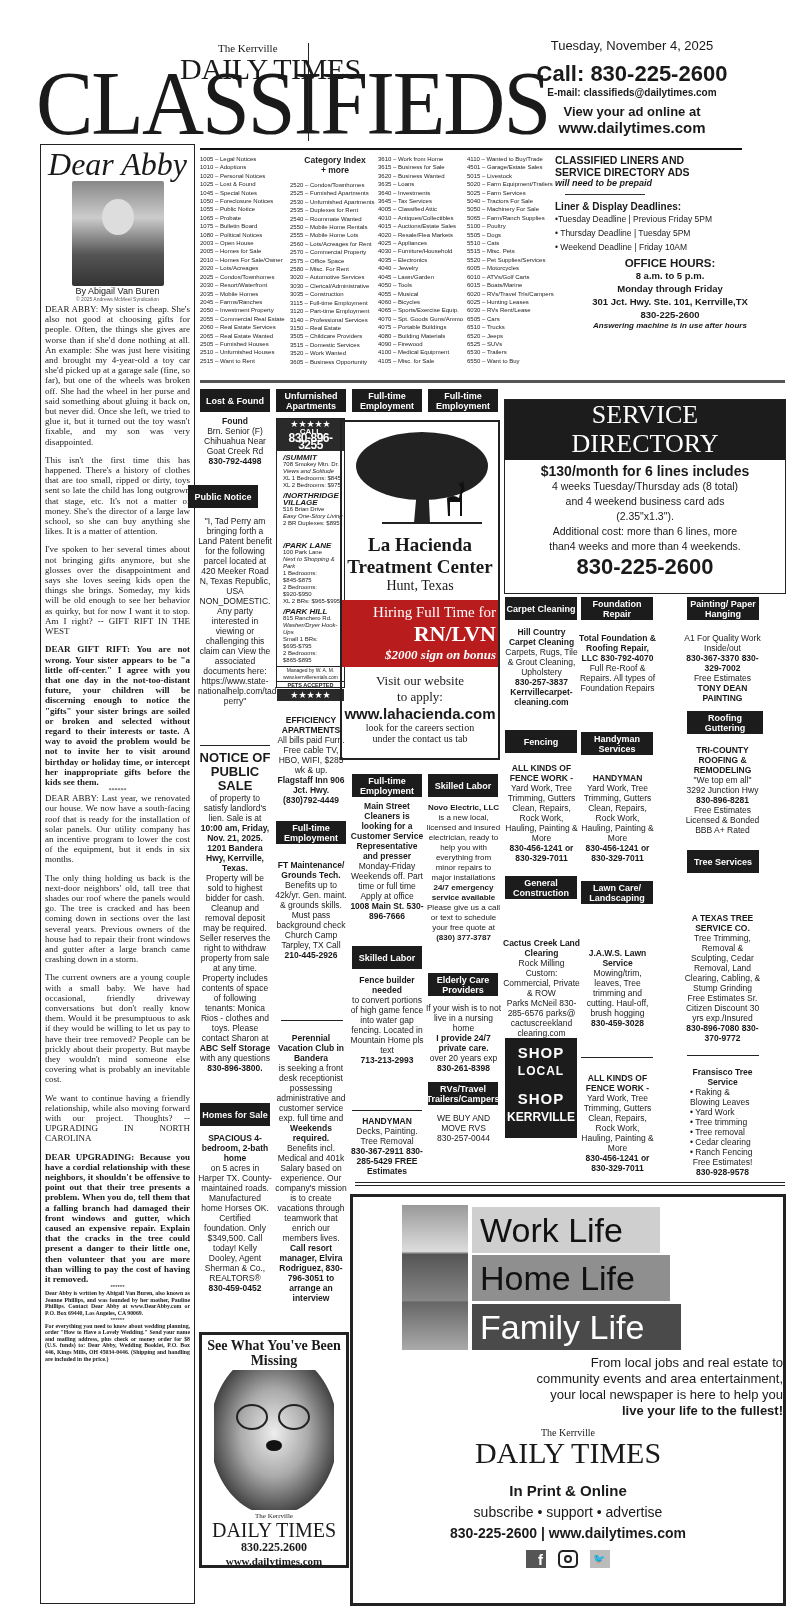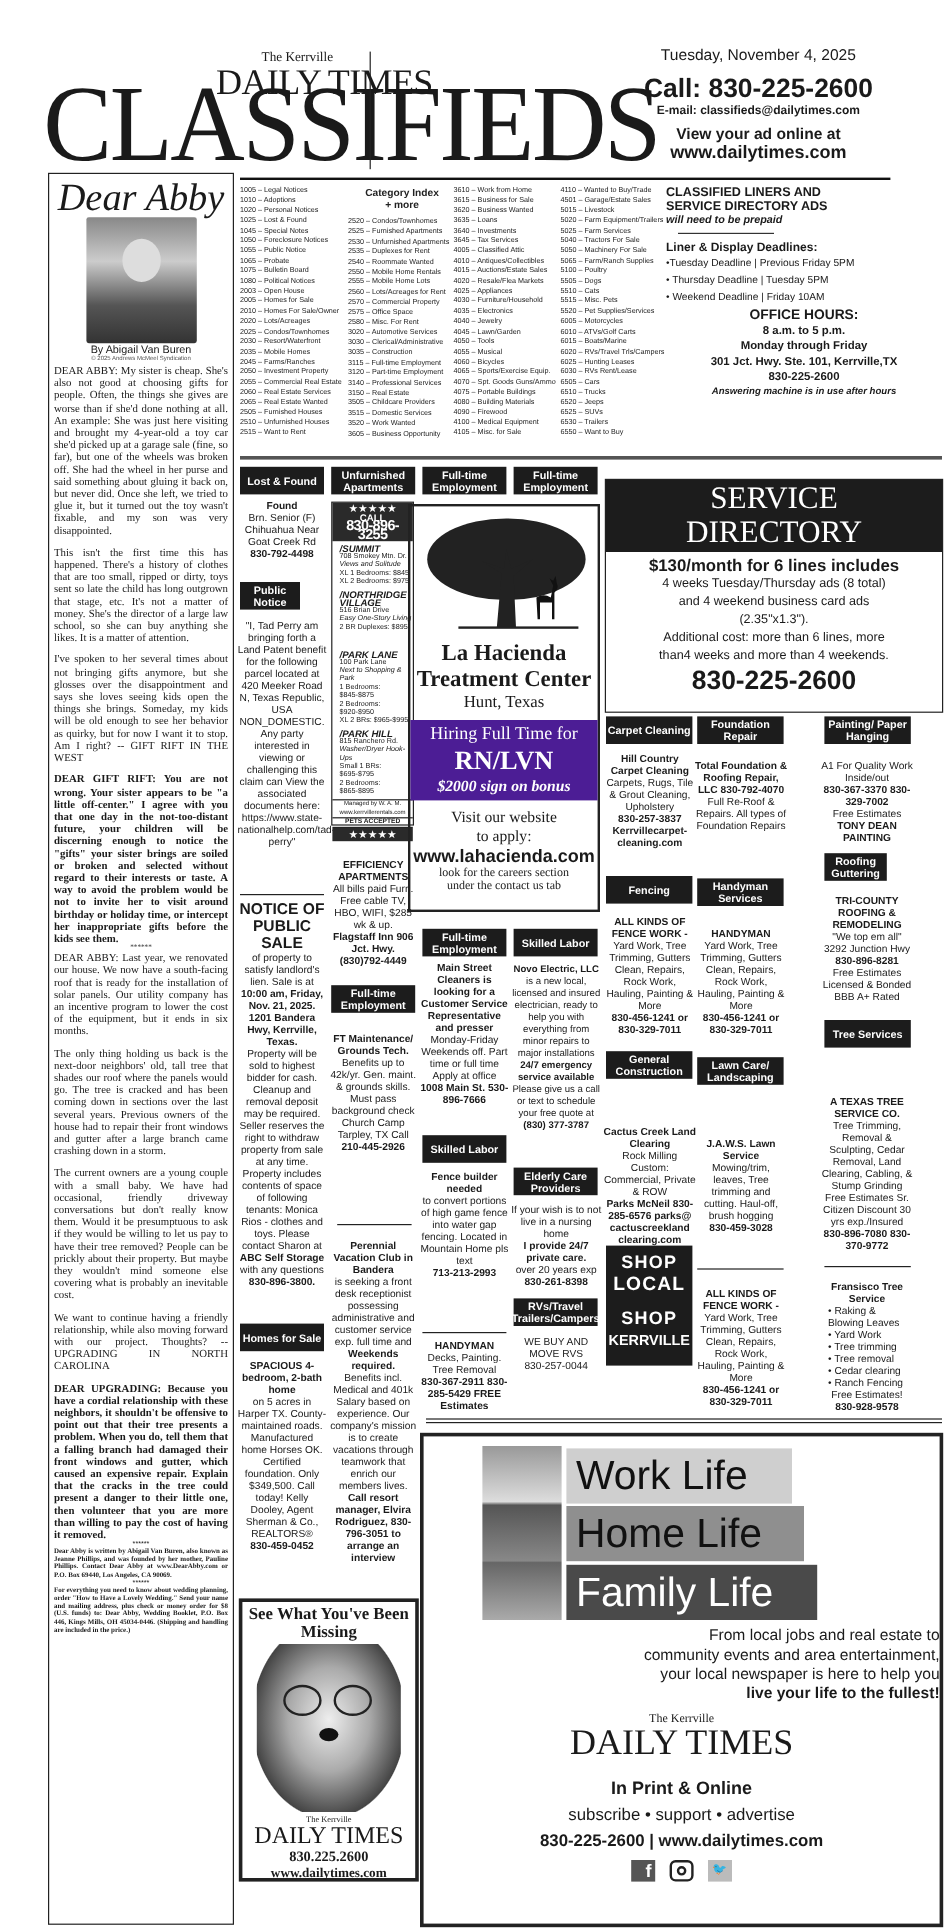--- a/index.html
+++ b/index.html
@@ -55,21 +55,21 @@
 .apt .ph{font-size:12px;font-weight:bold;font-family:"Liberation Sans",sans-serif;letter-spacing:-0.5px}
 .apt .nm{font-weight:bold;font-style:italic;font-size:8px;margin-left:6px}
 .apt .ln{margin-left:6px}
 .apt .i{font-style:italic}
 .apt .bot{background:#2a2a2a;color:#fff;text-align:center;font-size:9px;padding:2px 0}
 
 .hac{left:340px;top:420px;width:160px;height:340px;border:2px solid #222}
 .hac-img{height:100px;position:relative;margin:6px 10px}
 .hac-t1{font-family:"Liberation Serif",serif;font-weight:bold;font-size:19px;text-align:center;line-height:22px}
 .hac-t2{font-family:"Liberation Serif",serif;font-size:14px;text-align:center}
-.hac-dark{background:#4c1d95;color:#fff;text-align:center;font-family:"Liberation Serif",serif;margin-top:6px;padding:4px 2px}
+.hac-dark{background:#b91c1c;color:#fff;text-align:right;font-family:"Liberation Serif",serif;margin-top:6px;padding:4px 2px}
 .hac-dark .a{font-size:15px}
 .hac-dark .b{font-size:22px;font-weight:bold}
 .hac-dark .c{font-size:13px;font-weight:bold;font-style:italic}
 .hac-low{font-family:"Liberation Serif",serif;text-align:center}
 
 .sd{left:504px;top:399px;width:282px;height:195px;border:1px solid #222}
 .sd-top{background:#1c1c1c;color:#fff;font-family:"Liberation Serif",serif;font-size:26px;text-align:center;line-height:29px;padding-bottom:2px}
 .sd-price{font-size:14px;font-weight:bold;text-align:center;margin-top:3px}
 .sd-txt{font-size:10.5px;text-align:center;line-height:15px}
 .sd-ph{font-size:22px;font-weight:bold;text-align:center}
@@ -247,21 +247,21 @@
   <div class="ital">Answering machine is in use after hours</div>
 </div>
 <div class="abs hr2"></div>
 
 <div class="abs hdr" style="left:200px;top:389px;width:70px;height:23px">Lost &amp; Found</div>
 <div class="abs ad" style="left:198px;top:416px;width:74px">
   <div style="font-weight:bold">Found</div>
   <div>Brn. Senior (F) Chihuahua Near Goat Creek Rd</div>
   <div style="font-weight:bold">830-792-4498</div>
 </div>
-<div class="abs hdr" style="left:200px;top:485px;width:50px;height:23px">Public Notice</div>
+<div class="abs hdr" style="left:188px;top:485px;width:70px;height:23px">Public Notice</div>
 <div class="abs ad" style="left:198px;top:516px;width:74px">"I, Tad Perry am bringing forth a Land Patent benefit for the following parcel located at 420 Meeker Road N, Texas Republic, USA NON_DOMESTIC. Any party interested in viewing or challenging this claim can View the associated documents here: https://www.state-nationalhelp.com/tad-perry"</div>
 <div class="abs rule" style="left:200px;top:745px;width:70px"></div>
 <div class="abs ad" style="left:198px;top:751px;width:74px">
   <div style="font-weight:bold;font-size:13px;line-height:14px">NOTICE OF PUBLIC SALE</div>
   <div>of property to satisfy landlord's lien. Sale is at</div>
   <div style="font-weight:bold">10:00 am, Friday, Nov. 21, 2025. 1201 Bandera Hwy, Kerrville, Texas.</div>
   <div>Property will be sold to highest bidder for cash. Cleanup and removal deposit may be required. Seller reserves the right to withdraw property from sale at any time. Property includes contents of space of following tenants: Monica Rios - clothes and toys. Please contact Sharon at</div>
   <div style="font-weight:bold">ABC Self Storage</div>
   <div>with any questions</div>
   <div style="font-weight:bold">830-896-3800.</div>
@@ -427,21 +427,21 @@
   <div style="font-weight:bold">Total Foundation &amp; Roofing Repair, LLC 830-792-4070</div>
   <div>Full Re-Roof &amp; Repairs. All types of Foundation Repairs</div>
 </div>
 <div class="abs ad" style="left:684px;top:633px;width:77px">
   <div>A1 For Quality Work Inside/out</div>
   <div style="font-weight:bold">830-367-3370 830-329-7002</div>
   <div>Free Estimates</div>
   <div style="font-weight:bold">TONY DEAN PAINTING</div>
 </div>
 
-<div class="abs hdr" style="left:687px;top:711px;width:52px;height:23px">Roofing Guttering</div>
+<div class="abs hdr" style="left:687px;top:711px;width:76px;height:23px">Roofing Guttering</div>
 <div class="abs ad" style="left:684px;top:745px;width:77px">
   <div style="font-weight:bold">TRI-COUNTY ROOFING &amp; REMODELING</div>
   <div>"We top em all" 3292 Junction Hwy</div>
   <div style="font-weight:bold">830-896-8281</div>
   <div>Free Estimates Licensed &amp; Bonded BBB A+ Rated</div>
 </div>
 <div class="abs hdr" style="left:505px;top:730px;width:72px;height:23px">Fencing</div>
 <div class="abs hdr" style="left:581px;top:732px;width:72px;height:23px">Handyman Services</div>
 <div class="abs ad" style="left:503px;top:763px;width:77px">
   <div style="font-weight:bold">ALL KINDS OF FENCE WORK -</div>
@@ -453,35 +453,35 @@
   <div>Yard Work, Tree Trimming, Gutters Clean, Repairs, Rock Work, Hauling, Painting &amp; More</div>
   <div style="font-weight:bold">830-456-1241 or 830-329-7011</div>
 </div>
 <div class="abs hdr" style="left:687px;top:850px;width:72px;height:23px">Tree Services</div>
 
 <div class="abs hdr" style="left:505px;top:876px;width:72px;height:23px">General Construction</div>
 <div class="abs hdr" style="left:581px;top:881px;width:72px;height:23px">Lawn Care/ Landscaping</div>
 <div class="abs ad" style="left:503px;top:938px;width:77px">
   <div style="font-weight:bold">Cactus Creek Land Clearing</div>
   <div>Rock Milling Custom: Commercial, Private &amp; ROW</div>
-  <div style="font-weight:bold">Parks McNeil 830-285-6576 parks@ cactuscreekland clearing.com</div>
+  <div style="font-weight:normal">Parks McNeil 830-285-6576 parks@ cactuscreekland clearing.com</div>
 </div>
 <div class="abs ad" style="left:579px;top:948px;width:77px">
   <div style="font-weight:bold">J.A.W.S. Lawn Service</div>
   <div>Mowing/trim, leaves, Tree trimming and cutting. Haul-off, brush hogging</div>
   <div style="font-weight:bold">830-459-3028</div>
 </div>
 <div class="abs ad" style="left:684px;top:913px;width:77px">
   <div style="font-weight:bold">A TEXAS TREE SERVICE CO.</div>
   <div>Tree Trimming, Removal &amp; Sculpting, Cedar Removal, Land Clearing, Cabling, &amp; Stump Grinding Free Estimates Sr. Citizen Discount 30 yrs exp./Insured</div>
   <div style="font-weight:bold">830-896-7080 830-370-9772</div>
 </div>
 <div class="abs shop">
   <div>SHOP</div>
-  <div style="font-size:16px">LOCAL</div>
+  <div style="font-size:12px">LOCAL</div>
   <div style="margin-top:10px">SHOP</div>
   <div style="font-size:12px;letter-spacing:0">KERRVILLE</div>
 </div>
 <div class="abs rule" style="left:581px;top:1057px;width:72px"></div>
 <div class="abs ad" style="left:579px;top:1073px;width:77px">
   <div style="font-weight:bold">ALL KINDS OF FENCE WORK -</div>
   <div>Yard Work, Tree Trimming, Gutters Clean, Repairs, Rock Work, Hauling, Painting &amp; More</div>
   <div style="font-weight:bold">830-456-1241 or 830-329-7011</div>
 </div>
 <div class="abs rule" style="left:687px;top:1055px;width:72px"></div>

